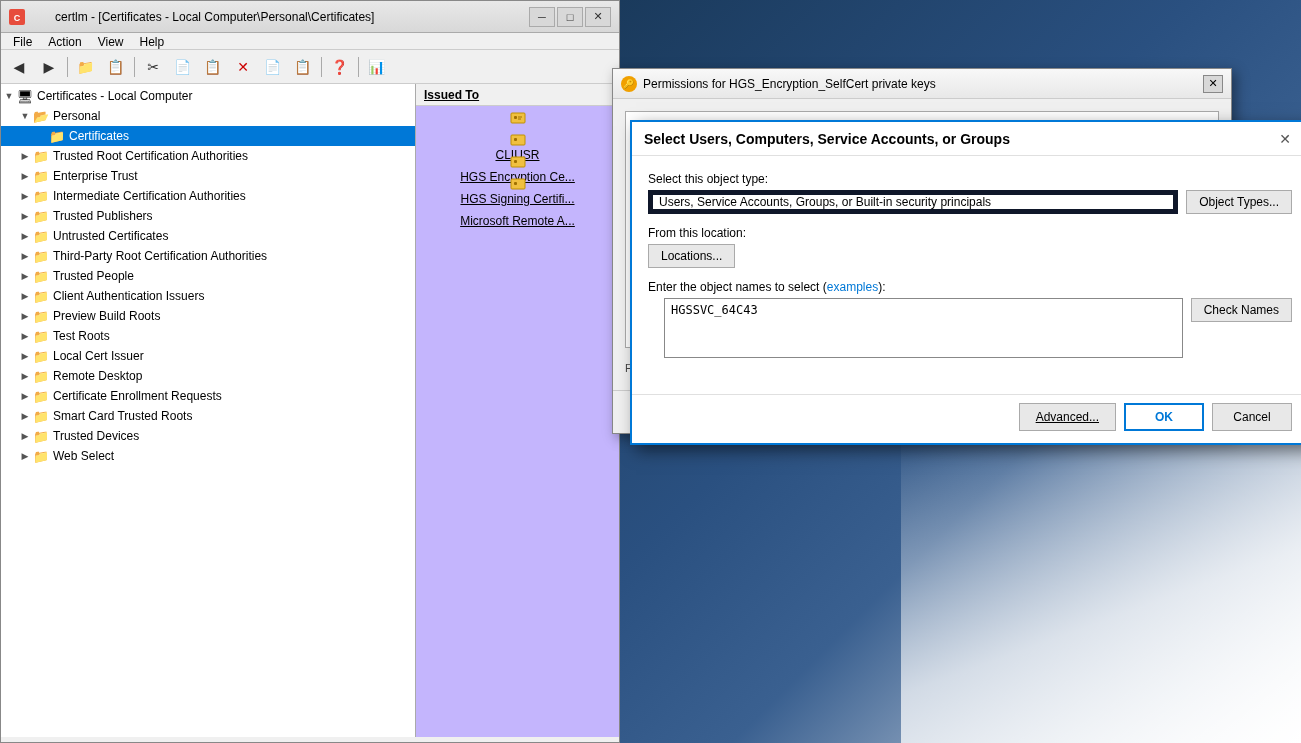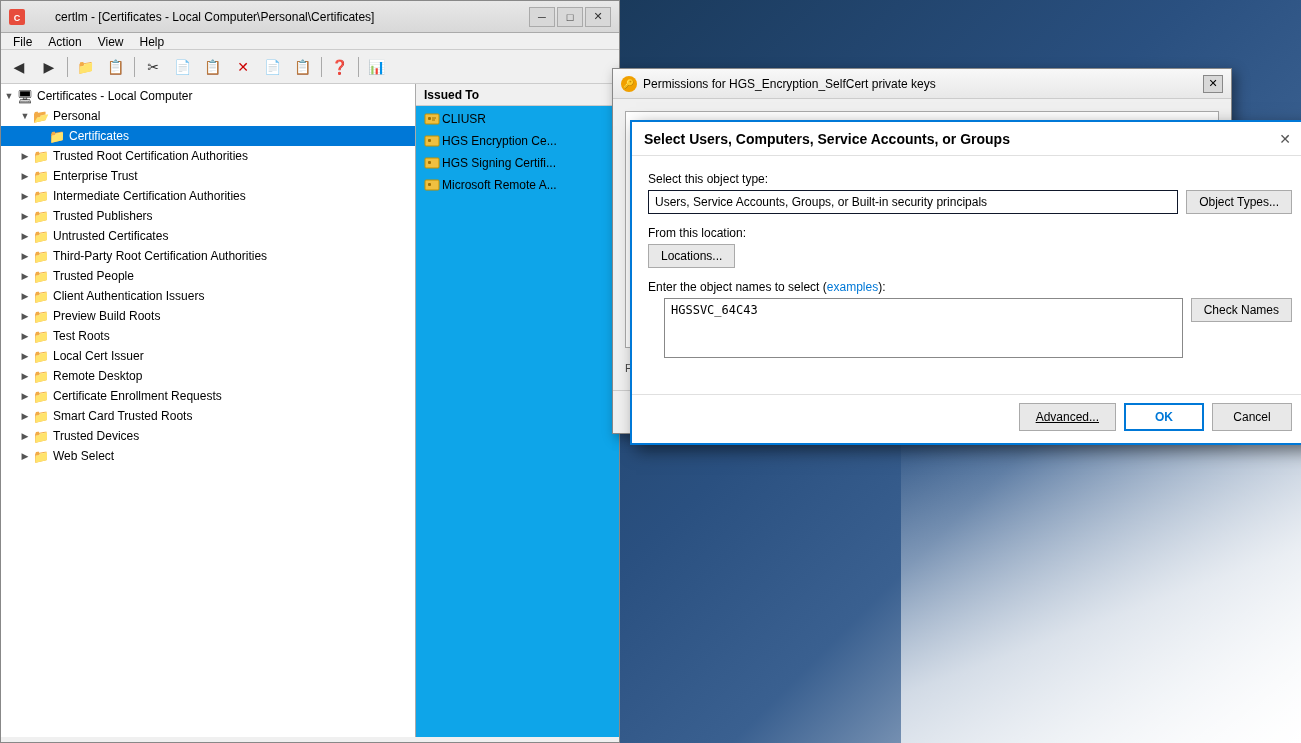--- a/index.html
+++ b/index.html
@@ -130,24 +130,25 @@
       font-size: 13px;
     }
     .tree-item .label { margin-left: 2px; }
     .tree-root { padding-left: 2px; }
     .tree-level-1 { padding-left: 18px; }
     .tree-level-2 { padding-left: 34px; }
 
     
     .right-panel {
       flex: 1;
-      background: #0ea5e9;
+      background: #c4b5fd;
       overflow: hidden;
       display: flex;
       flex-direction: column;
+      text-decoration: underline;
     }
     .column-header {
       background: #f0f0f0;
       border-bottom: 1px solid #ccc;
       padding: 2px 8px;
       font-size: 12px;
       font-weight: bold;
       height: 22px;
       display: flex; align-items: center;
     }
@@ -156,21 +157,22 @@
       overflow-y: auto;
       padding: 2px 0;
     }
     .list-row {
       display: flex;
       align-items: center;
       padding: 2px 8px;
       height: 22px;
       font-size: 12px;
       cursor: pointer;
-      gap: 2px;
+      gap: 22px;
+      flex-direction: column;
     }
     .cert-icon {
       width: 16px; height: 16px;
       display: flex; align-items: center; justify-content: center;
     }
 
     
     ::-webkit-scrollbar { width: 16px; height: 16px; }
     ::-webkit-scrollbar-track { background: #f0f0f0; }
     ::-webkit-scrollbar-thumb { background: #c0c0c0; border: 1px solid #a0a0a0; }
@@ -327,21 +329,21 @@
       color: #000;
     }
     .su-row {
       display: flex;
       gap: 8px;
       align-items: center;
     }
     .su-input {
       flex: 1;
       height: 24px;
-      border: 1px solid #0f172a;
+      border: 5px solid #0f172a;
       padding: 2px 6px;
       font-size: 12px;
       background: white;
     }
     .su-btn {
       padding: 3px 12px;
       border: 1px solid #aaa;
       background: #e8e8e8;
       cursor: pointer;
       font-size: 12px;

